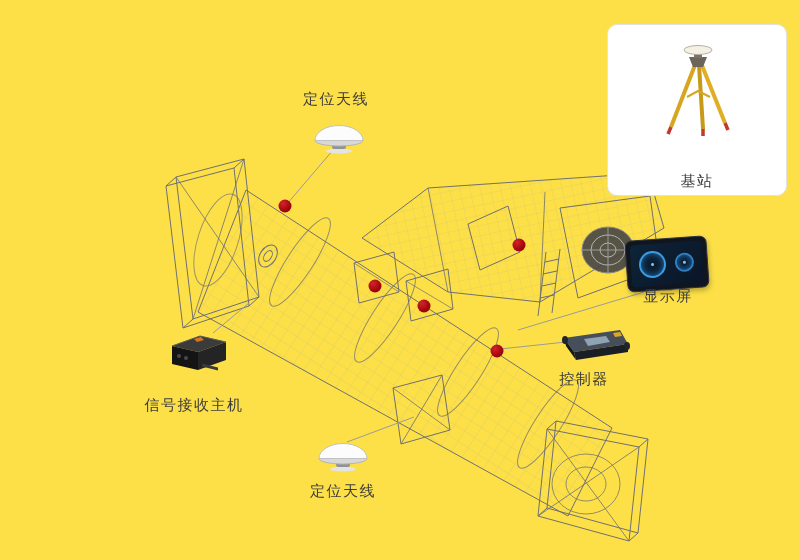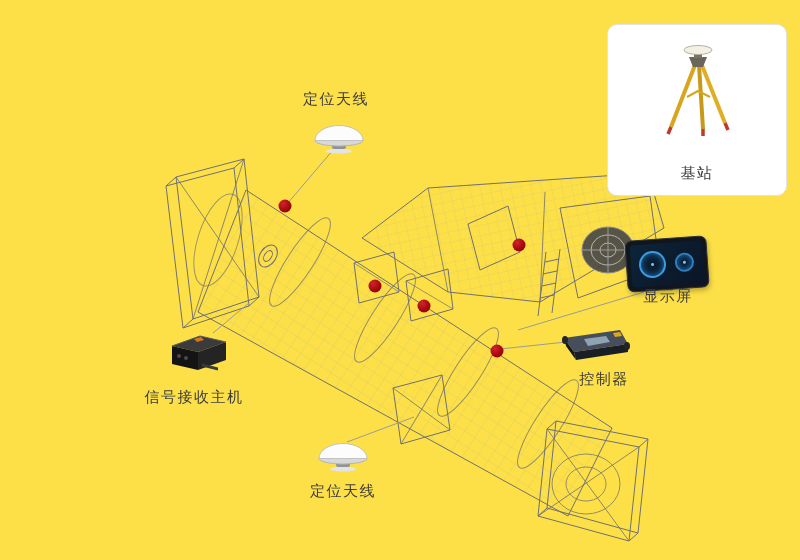--- a/index.html
+++ b/index.html
@@ -7,21 +7,21 @@
   .stage{position:relative;width:800px;height:560px;background:#fde047;overflow:hidden;padding-left:36px;}
   .layer{position:absolute;left:0;top:0;width:800px;height:560px;}
   .label{position:absolute;font-size:15px;color:var(--label-color,#3c3c3c);letter-spacing:1.5px;text-align:center;white-space:nowrap;}
   .marker{position:absolute;width:13px;height:13px;border-radius:50%;
     background:radial-gradient(circle at 35% 30%, #d2232a 0%, #a6080e 55%, #7e0409 100%);
     transform:translate(-50%,-50%);}
   
   .card{position:absolute;left:607px;top:24px;width:178px;height:170px;background:#fff;
     border:1px solid var(--card-border,#e2e2e2);border-radius:10px;}
   .card .tripod{position:absolute;left:49px;top:12px;}
-  .card .label{position:absolute;left:0;right:0;bottom:12px;}
+  .card .label{position:absolute;left:0;right:0;bottom:4px;}
   
   .display-device{position:absolute;left:626px;top:238px;width:80px;height:50px;background:#11151d;
     border:1px solid #2c3340;border-radius:7px;transform:rotate(-4deg);box-shadow:1px 3px 5px rgba(0,0,0,.25);}
   .display-screen{position:absolute;left:4px;top:4px;right:4px;bottom:4px;border-radius:4px;
     background:linear-gradient(135deg,#0d2438,#0a1526);overflow:hidden;}
   .gauge{position:absolute;border-radius:50%;border:2px solid #3e9adf;box-shadow:inset 0 0 6px #1f6fb4;}
   .gauge.g1{left:8px;top:7px;width:23px;height:23px;}
   .gauge.g2{left:44px;top:11px;width:15px;height:15px;border-color:#2f7fc0;}
   .gauge i{position:absolute;left:50%;top:50%;width:3px;height:3px;margin:-1.5px;background:#7fc4ff;border-radius:50%;}
   
@@ -156,33 +156,33 @@
 
   <svg class="dev" style="left:558px;top:322px" width="72" height="42" viewBox="0 0 72 42">
     <polygon points="6,16 62,8 70,22 16,30" fill="#454e5a"></polygon>
     <polygon points="6,16 16,30 18,38 8,24" fill="#14171c"></polygon>
     <polygon points="16,30 70,22 70,30 18,38" fill="#1a1e25"></polygon>
     <polygon points="26,17 48,14 52,20 30,24" fill="#8fa3b3"></polygon>
     <polygon points="55,11 62,10 64,14 57,15" fill="#e0a818"></polygon>
     <ellipse cx="7" cy="18" rx="3" ry="4" fill="#20242b"></ellipse>
     <ellipse cx="69" cy="24" rx="3" ry="4" fill="#20242b"></ellipse>
   </svg>
-  <div class="label" style="left:568px;top:370px;width:72px">控制器</div>
+  <div class="label" style="left:548px;top:370px;width:72px">控制器</div>
 
   <svg class="dev" style="left:168px;top:330px" width="62" height="44" viewBox="0 0 62 44">
     <polygon points="4,16 32,6 58,12 30,22" fill="#3b3b3b"></polygon>
     <polygon points="4,16 30,22 30,40 4,34" fill="#141414"></polygon>
     <polygon points="30,22 58,12 58,30 30,40" fill="#242424"></polygon>
     <polygon points="26,9 33,7 36,10 29,12" fill="#d8731e"></polygon>
     <path d="M4,16 L32,6 L58,12" stroke="#5c5c5c" fill="none" stroke-width="1"></path>
     <circle cx="11" cy="26" r="2" fill="#4a4a4a"></circle>
     <circle cx="18" cy="28" r="2" fill="#4a4a4a"></circle>
     <rect x="34" y="25" width="16" height="3" transform="skewY(14)" fill="#3a3a3a"></rect>
   </svg>
-  <div class="label" style="left:144px;top:388px;width:100px">信号接收主机</div>
+  <div class="label" style="left:144px;top:396px;width:100px">信号接收主机</div>
 
   <svg class="dev" style="left:316px;top:440px" width="54" height="32" viewBox="0 0 54 32">
     <ellipse cx="27" cy="29" rx="13" ry="2.5" fill="#e4e4e4"></ellipse>
     <rect x="20" y="20" width="14" height="7" rx="2" fill="#8f9296"></rect>
     <ellipse cx="27" cy="18.5" rx="24" ry="5.5" fill="#d8d8d8" stroke="#b5b5b5"></ellipse>
     <path d="M3,18.5 A24,15 0 0 1 51,18.5 Z" fill="#fcfcfc" stroke="#c2c2c2"></path>
   </svg>
   <div class="label" style="left:310px;top:482px;width:66px">定位天线</div>
 
 </div>

